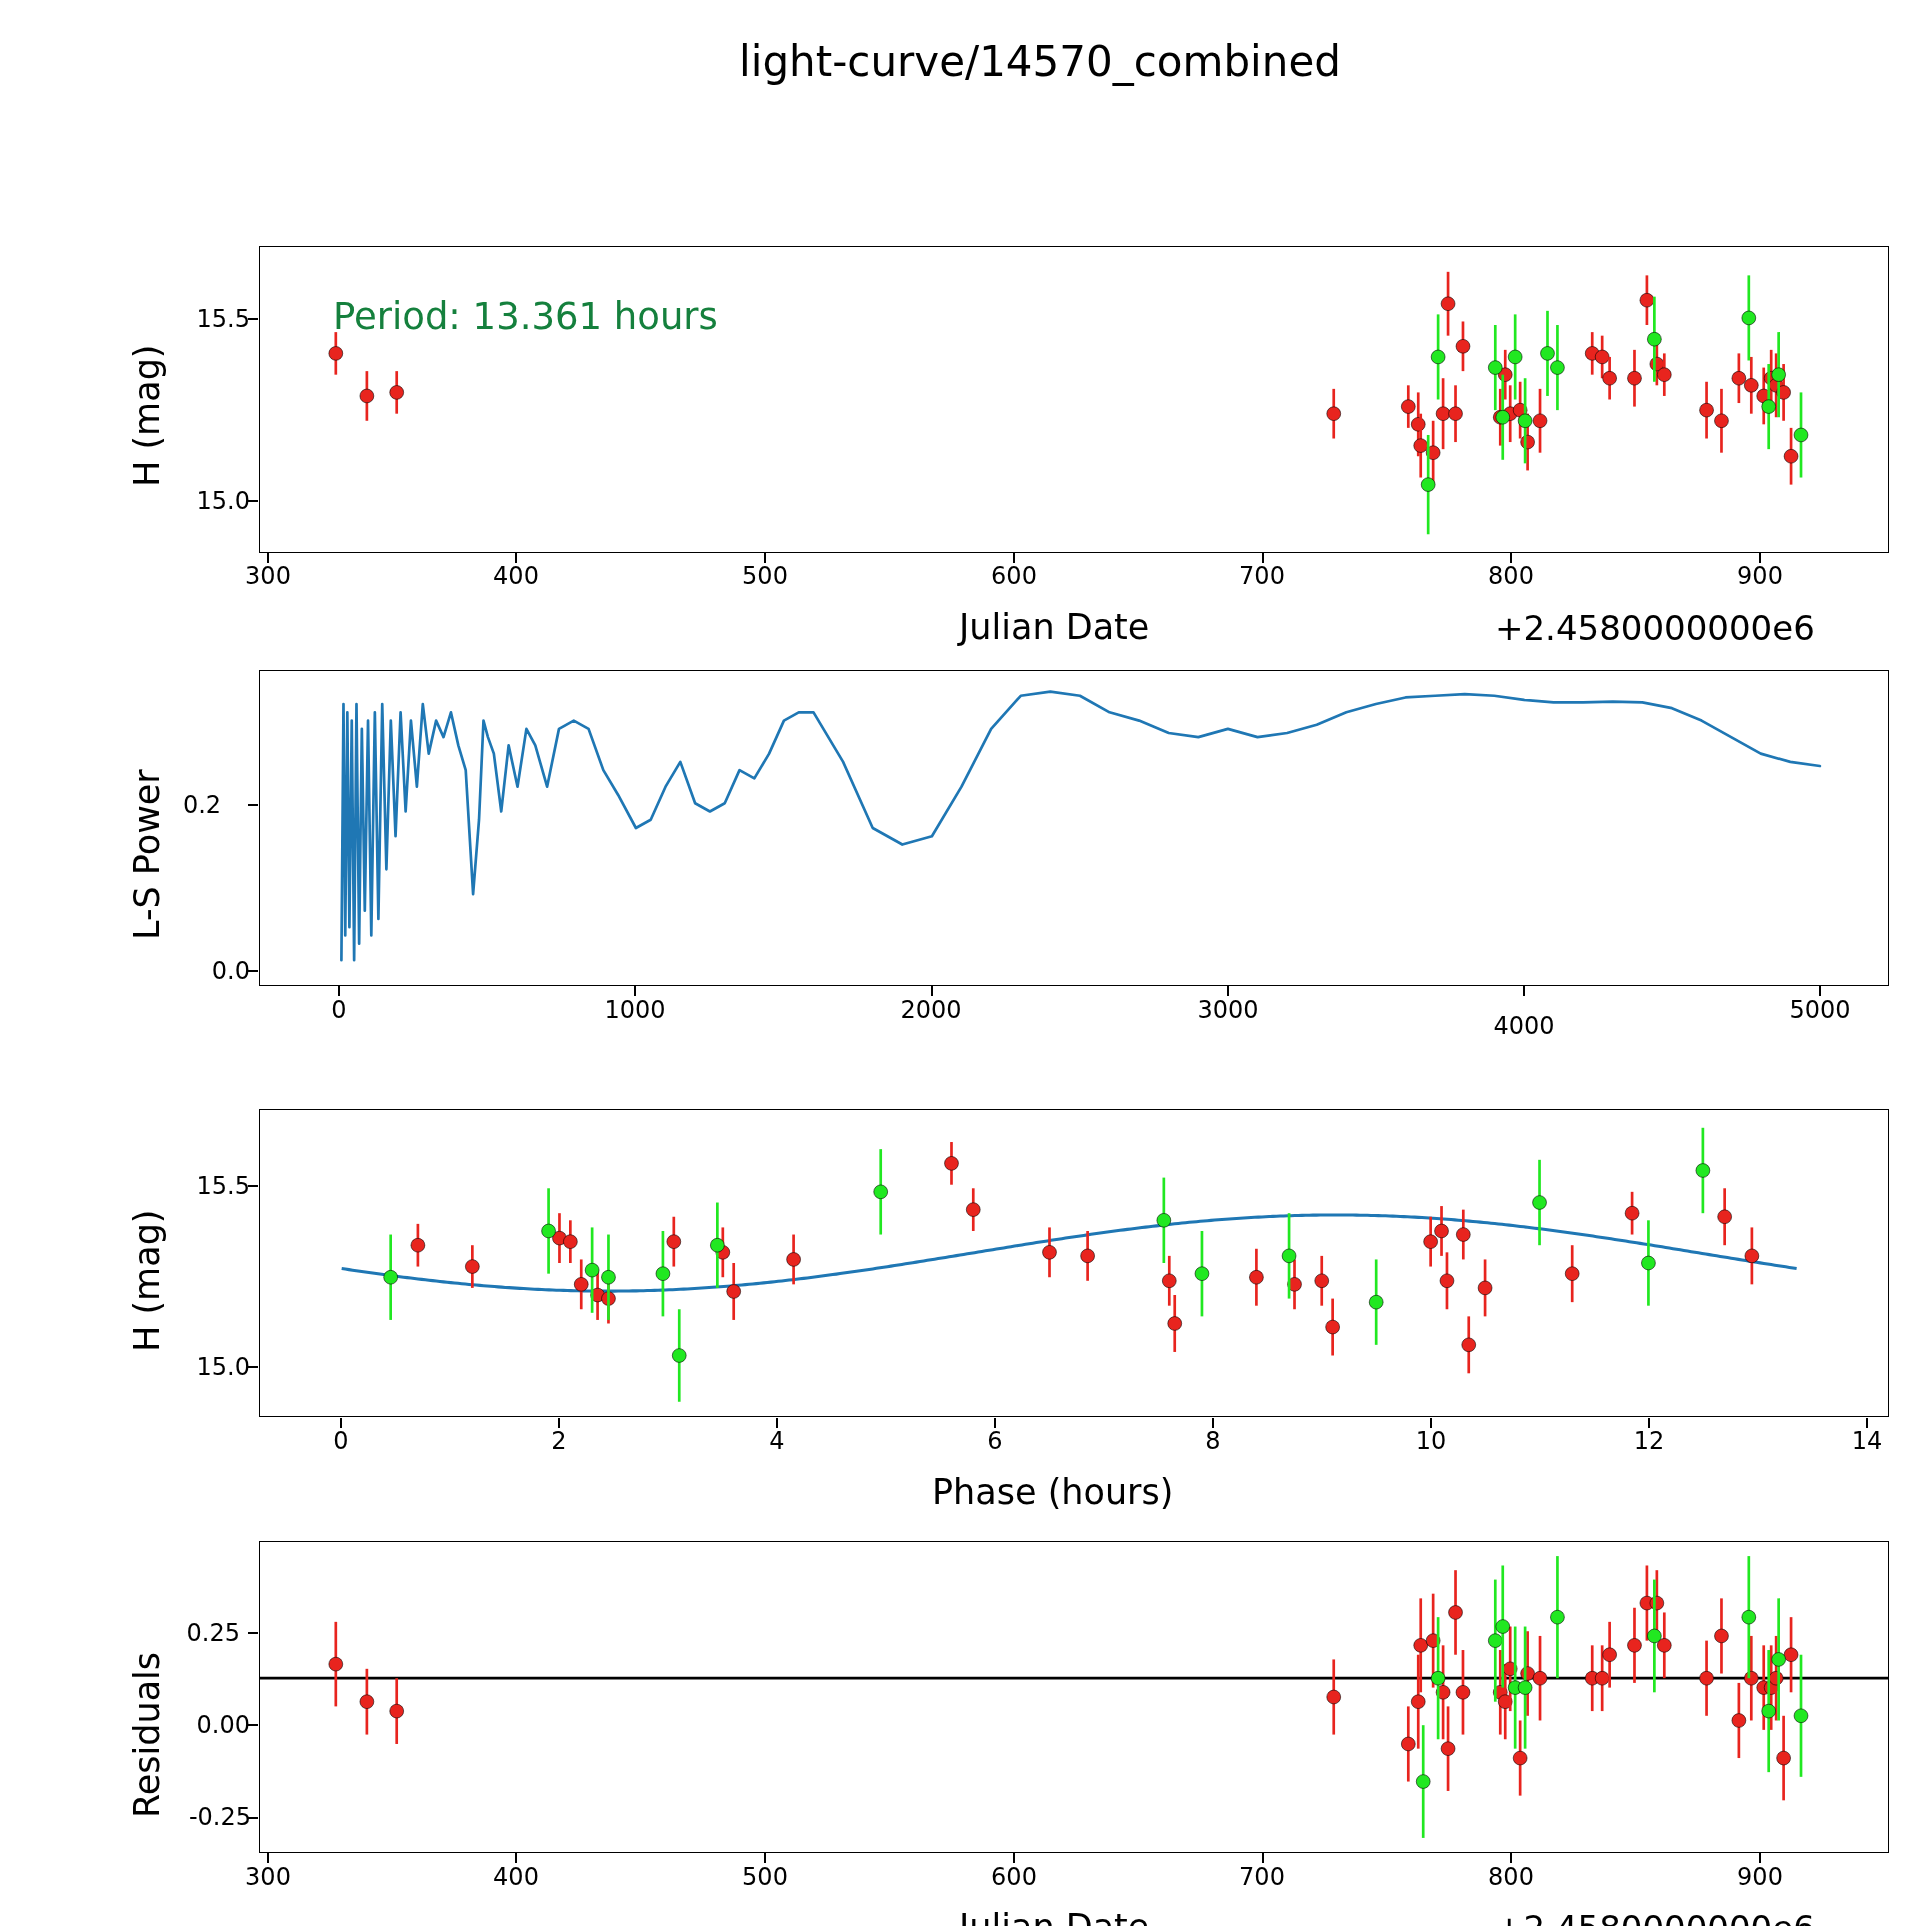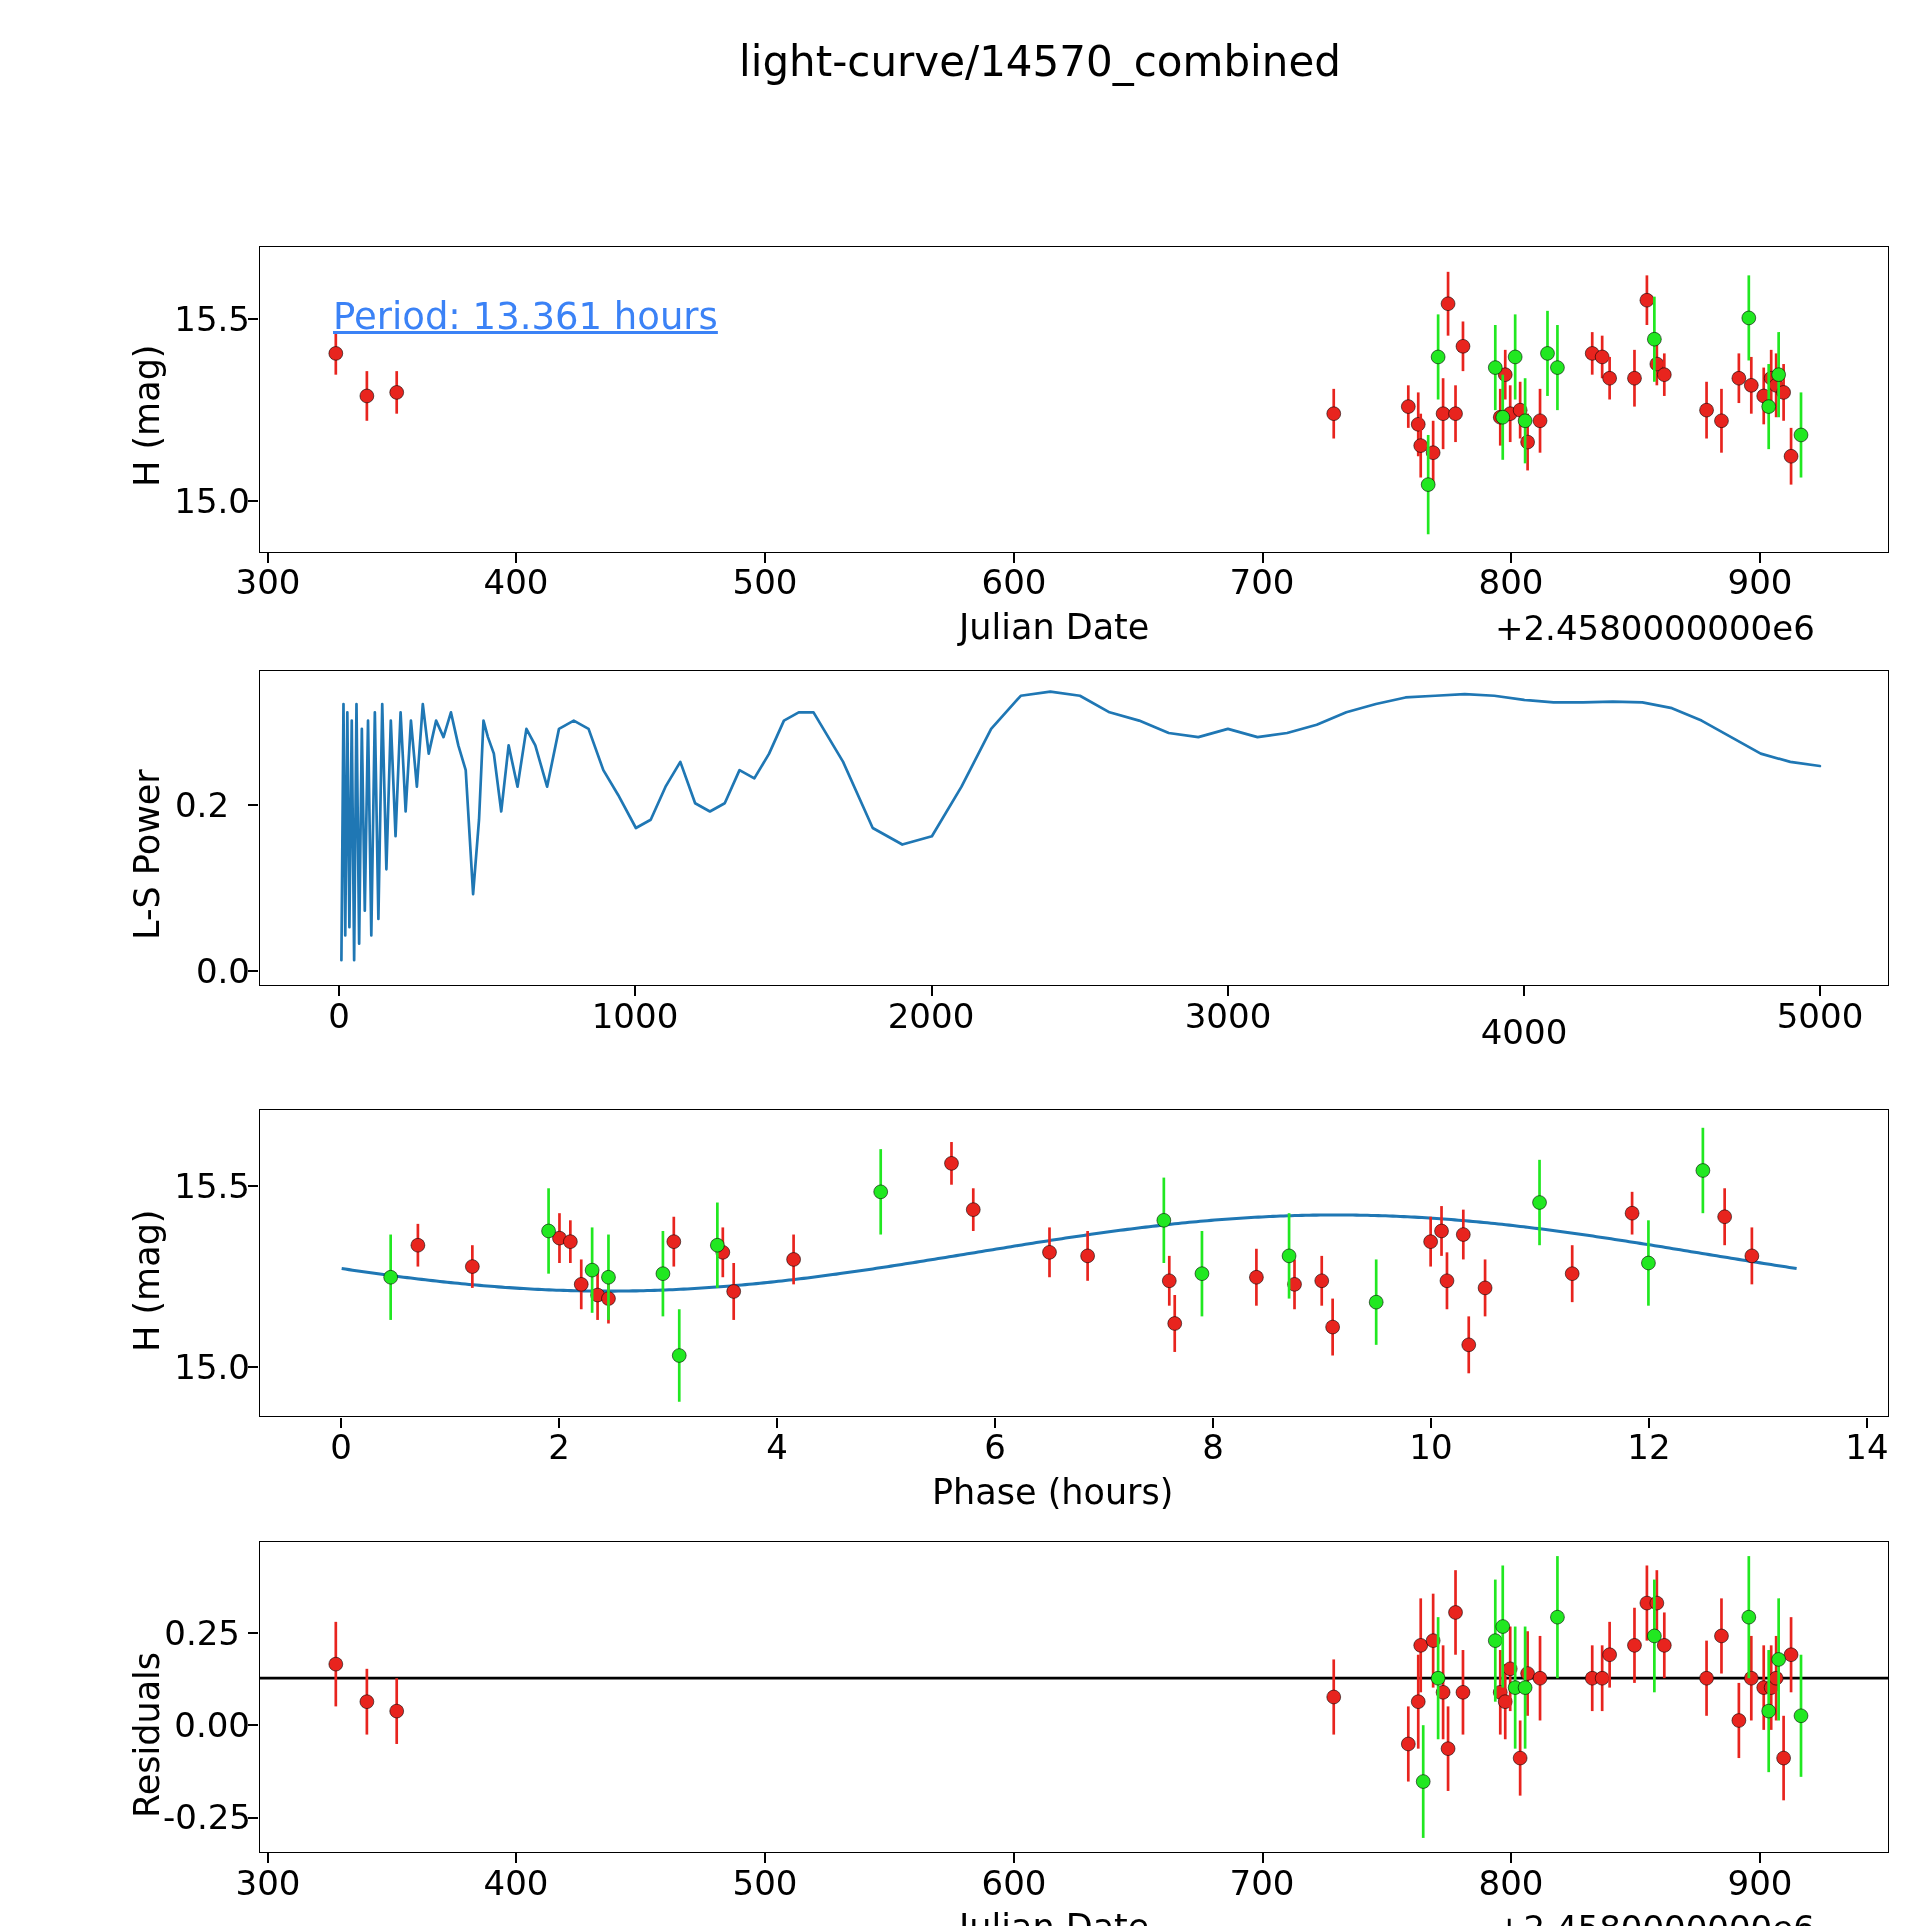--- a/index.html
+++ b/index.html
@@ -35,53 +35,52 @@
   }
   .axes {
     position: absolute;
     box-sizing: border-box;
     border: 1.9px solid #000;
     background: #fff;
     overflow: hidden;
   }
   .tick-label {
     position: absolute;
+    font-size: 24px;
+    color: #000;
+    white-space: nowrap;
+  }
+  .tick-x {
+    transform: translateX(-50%);
+  }
+  .tick-y {
+    transform: translateY(-50%);
+    text-align: right;
+  }
+  .axis-label {
+    position: absolute;
+    font-size: 35px;
+    color: #000;
+    white-space: nowrap;
+  }
+  .axis-label-y {
+    transform-origin: 0 0;
+    transform: rotate(-90deg);
+  }
+  .offset-label {
+    position: absolute;
     font-size: 34px;
     color: #000;
     white-space: nowrap;
   }
-  .tick-x {
-    transform: translateX(-50%);
-  }
-  .tick-y {
-    transform: translateY(-50%);
-    text-align: right;
-  }
-  .axis-label {
-    position: absolute;
-    font-size: 35px;
-    color: #000;
+  .annot {
+    position: absolute;
+    font-size: 37px;
+    color: #15803d;
     white-space: nowrap;
-  }
-  .axis-label-y {
-    transform-origin: 0 0;
-    transform: rotate(-90deg);
-  }
-  .offset-label {
-    position: absolute;
-    font-size: 34px;
-    color: #000;
-    white-space: nowrap;
-  }
-  .annot {
-    position: absolute;
-    font-size: 37px;
-    color: #3b82f6;
-    white-space: nowrap;
-    text-decoration: underline;
   }
   .tickmark {
     position: absolute;
     background: #000;
   }
   svg.plot {
     position: absolute;
     top: 0; left: 0;
     width: 100%;
     height: 100%;

